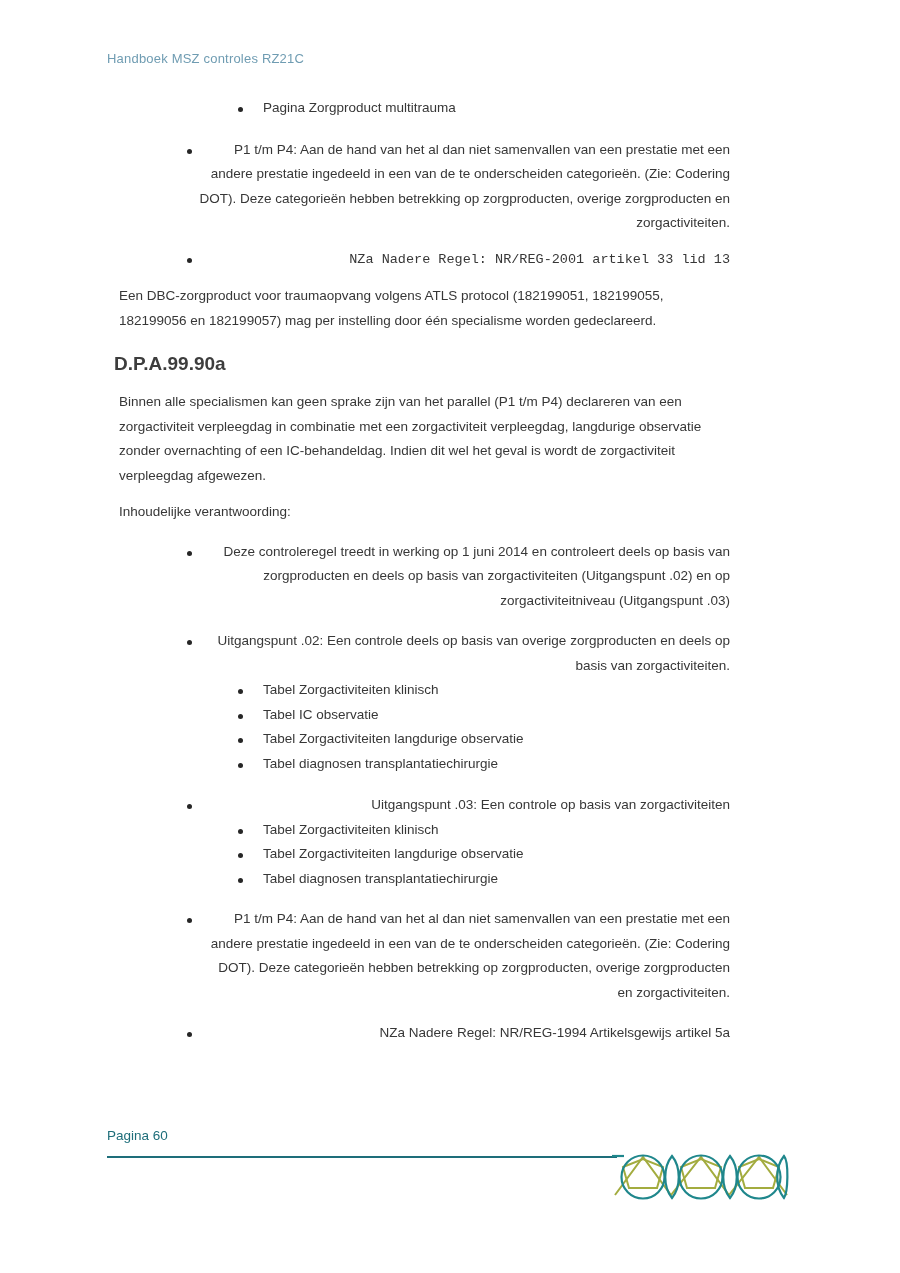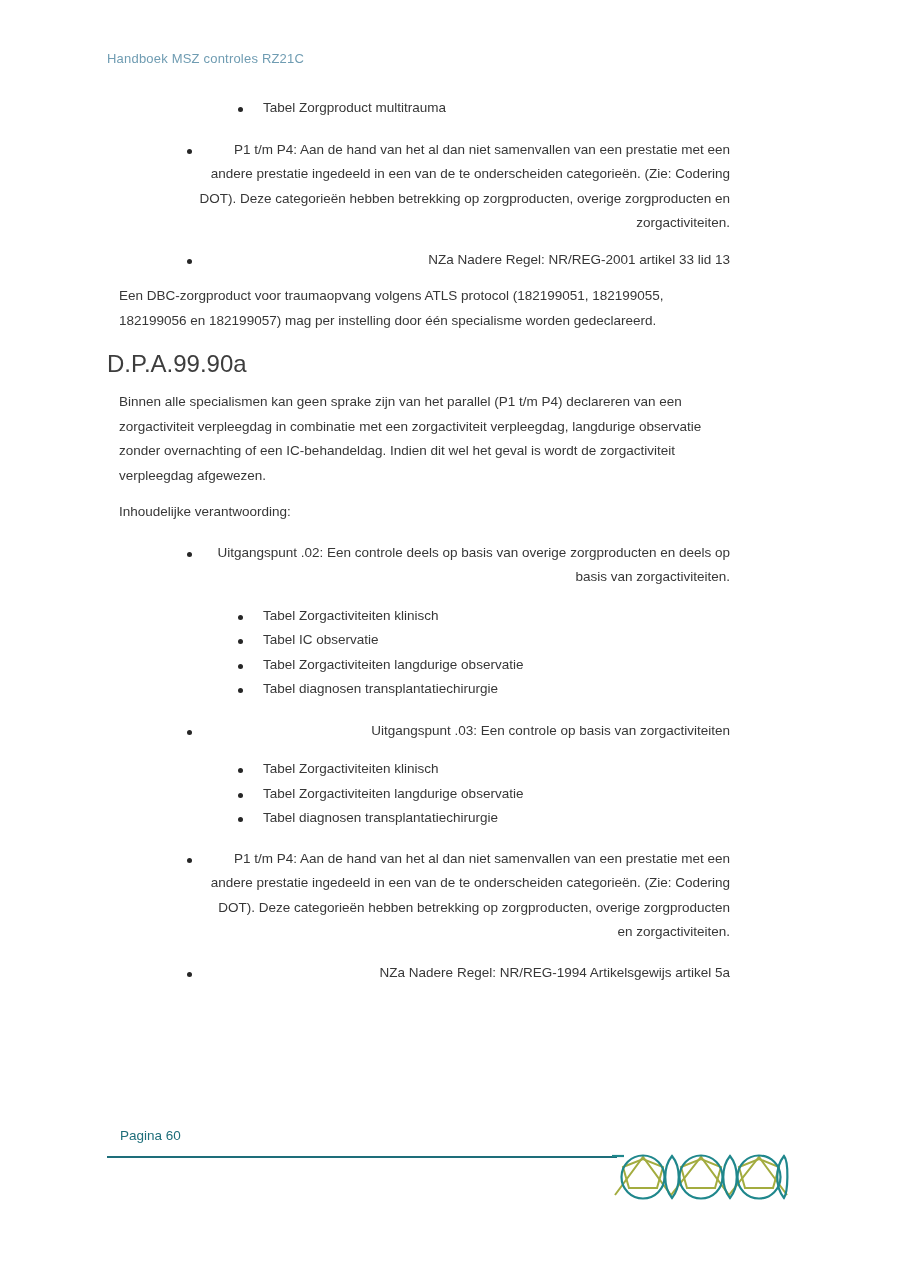--- a/index.html
+++ b/index.html
@@ -26,24 +26,24 @@
     color: #6f9cb2;
     letter-spacing: 0.2px;
   }
   .body-text {
     font-size: 13.5px;
     line-height: 24.5px;
     color: #373737;
   }
   p.para { margin: 12px; }
   .section-heading {
-    margin: 17px 0 0 0;
-    font-size: 24px;
+    margin: 17px 0 0 7px;
+    font-size: 19px;
     line-height: 28px;
-    font-weight: 400;
+    font-weight: 700;
     color: #3d3d3d;
   }
   
   .li { display: flex; align-items: flex-start; }
   .li .dotcell {
     flex: 0 0 auto;
     display: inline-block;
   }
   .li.l1 { padding-left: 61px; text-align: right; }
   .li.l1 .dotcell { width: 24px; }
@@ -56,29 +56,29 @@
     background: #262626;
     margin-top: 10px;
   }
   .li .txt { flex: 1 1 auto; }
 
   
   .mt-27 { margin-top: 27px; }
   .mt-17 { margin-top: 17px; }
   .mt-16 { margin-top: 16px; gap: 12px; }
   .mt-15 { margin-top: 15px; }
-  .mt-14 { margin-top: 14px; }
-  .mt-12 { margin-top: 12px; }
+  .mt-14 { }
+  .mt-12 { margin-top: 12px; font-family: Liberation Mono, monospace; }
   .mt-8  { margin-top: 8px; }
   .mt-20 { margin-top: 20px; }
 
   
   .page-number {
     position: absolute;
-    left: 120px; top: 1126px;
+    left: 107px; top: 1126px;
     font-size: 13.5px;
     line-height: 20px;
     color: #1e6e7a;
   }
   .footer-rule {
     position: absolute;
     left: 107px; top: 1156px;
     width: 510px; height: 2px;
     background: #1e6e7a;
   }
@@ -91,41 +91,45 @@
 </head>
 <body>
 
 <div class="page">
   <div class="content body-text">
 
     <div class="doc-header">Handboek MSZ controles RZ21C</div>
 
     <div class="li l2 mt-27">
       <span class="dotcell"><span class="dot"></span></span>
-      <span class="txt">Tabel Zorgproduct multitrauma</span>
+      <span class="txt">Pagina Zorgproduct multitrauma</span>
     </div>
 
     <div class="li l1 mt-17">
       <span class="dotcell"><span class="dot"></span></span>
       <span class="txt">P1 t/m P4: Aan de hand van het al dan niet samenvallen van een prestatie met een andere prestatie ingedeeld in een van de te onderscheiden categorieën. (Zie: Codering DOT). Deze categorieën hebben betrekking op zorgproducten, overige zorgproducten en zorgactiviteiten.</span>
     </div>
 
     <div class="li l1 mt-12">
       <span class="dotcell"><span class="dot"></span></span>
       <span class="txt">NZa Nadere Regel: NR/REG-2001 artikel 33 lid 13</span>
     </div>
 
     <p class="para mt-14">Een DBC-zorgproduct voor traumaopvang volgens ATLS protocol (182199051, 182199055, 182199056 en 182199057) mag per instelling door één specialisme worden gedeclareerd.</p>
 
     <h2 class="section-heading">D.P.A.99.90a</h2>
 
     <p class="para mt-8">Binnen alle specialismen kan geen sprake zijn van het parallel (P1 t/m P4) declareren van een zorgactiviteit verpleegdag in combinatie met een zorgactiviteit verpleegdag, langdurige observatie zonder overnachting of een IC-behandeldag. Indien dit wel het geval is wordt de zorgactiviteit verpleegdag afgewezen.</p>
 
     <p class="para mt-20">Inhoudelijke verantwoording:</p>
 
+    <div class="li l1 mt-15">
+      <span class="dotcell"><span class="dot"></span></span>
+      <span class="txt">Deze controleregel treedt in werking op 1 juni 2014 en controleert deels op basis van zorgproducten en deels op basis van zorgactiviteiten (Uitgangspunt .02) en op zorgactiviteitniveau (Uitgangspunt .03)</span>
+    </div>
 
     <div class="li l1 mt-16">
       <span class="dotcell"><span class="dot"></span></span>
       <span class="txt">Uitgangspunt .02: Een controle deels op basis van overige zorgproducten en deels op basis van zorgactiviteiten.</span>
     </div>
 
     <div class="li l2 mt-14">
       <span class="dotcell"><span class="dot"></span></span>
       <span class="txt">Tabel Zorgactiviteiten klinisch</span>
     </div>

